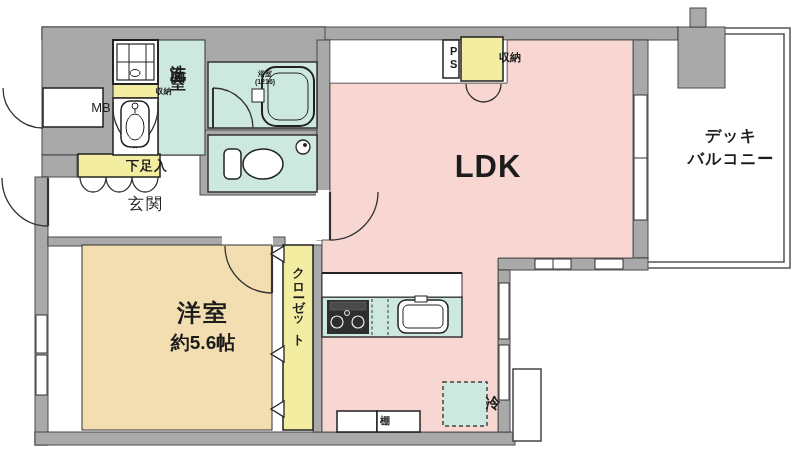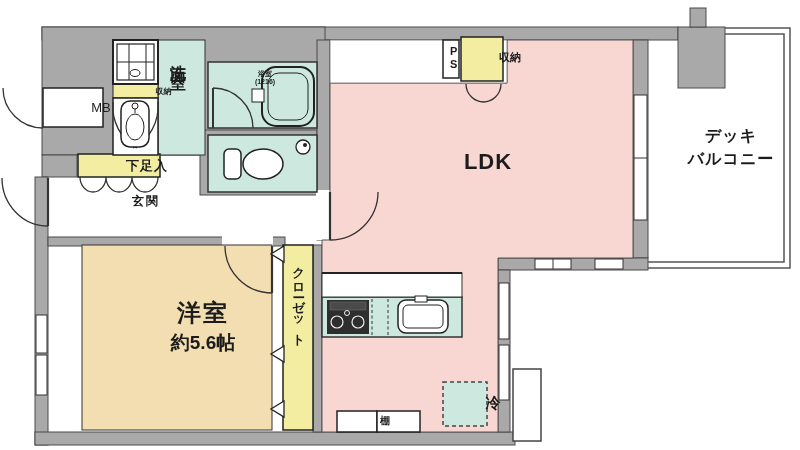--- a/index.html
+++ b/index.html
@@ -2,25 +2,25 @@
 <html><head>
 <meta charset="utf-8">
 <style>
   html,body{margin:0;padding:0;background:#fff;}
   .plan{position:relative;width:800px;height:450px;background:#fff;overflow:hidden;
         font-family:"Liberation Sans","DejaVu Sans",sans-serif;color:#1c1c1c;}
   .plan svg{position:absolute;left:0;top:0;}
   .lbl{position:absolute;z-index:5;color:#1c1c1c;line-height:1.25;white-space:nowrap;}
   .ctr{text-align:center;padding-left:28px;}
   .vert{writing-mode:vertical-rl;text-orientation:upright;}
-  .ldk-name{font-size:22px;font-weight:bold;letter-spacing:1px;}
+  .ldk-name{font-size:31px;font-weight:bold;letter-spacing:1px;}
   .ldk-area{font-size:21px;font-weight:bold;margin-top:2px;}
   .west-name{font-size:24px;font-weight:bold;letter-spacing:2px;}
   .west-area{font-size:19px;font-weight:bold;margin-top:3px;}
-  .genkan{font-size:12px;font-weight:bold;letter-spacing:2px;}
+  .genkan{font-size:16px;font-weight:normal;letter-spacing:2px;}
   .balcony{font-size:16px;font-weight:bold;letter-spacing:1px;line-height:1.45;}
   .washroom{font-size:16px;font-weight:bold;letter-spacing:4px;}
   .closet{font-size:12.5px;font-weight:bold;letter-spacing:2px;}
   .mb{font-size:13px;}
   .ps{font-size:11px;font-weight:bold;letter-spacing:1px;}
   .small-tag{font-size:11px;font-weight:bold;}
   .tiny-tag{font-size:8px;font-weight:bold;}
   .shoe{font-size:13px;font-weight:bold;letter-spacing:1px;text-align:center;}
   .bath-tag{font-size:7px;font-weight:bold;line-height:1.2;}
   .fridge{font-size:15px;font-weight:bold;}

